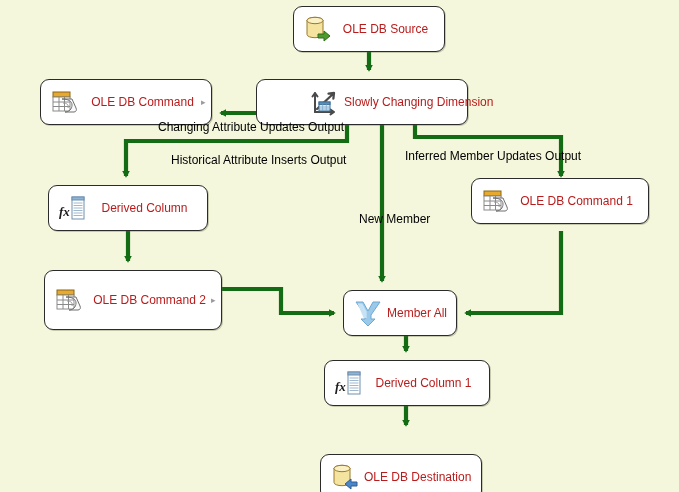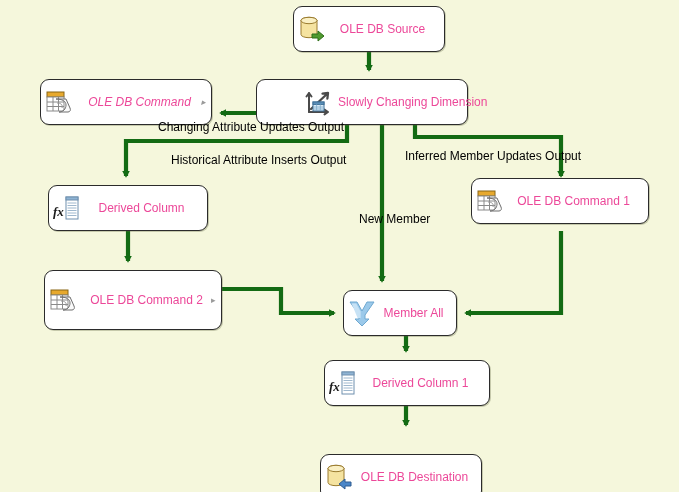--- a/index.html
+++ b/index.html
@@ -34,28 +34,28 @@
     border-radius: 9px;
     display: flex;
     align-items: center;
     box-shadow: 1px 1px 0 rgba(90,95,60,0.30);
     z-index: 5;
   }
   .node .ico {
     flex: 0 0 auto;
     width: 30px;
     height: 30px;
-    margin-left: 3px;
+    margin-left: 9px;
     margin-right: 4px;
     position: relative;
   }
   .node .lbl {
     flex: 1 1 auto;
     font-size: 12px;
-    color: #ec4899;
+    color: #b91c1c;
     text-align: center;
     padding-right: 10px;
     white-space: nowrap;
     line-height: 14px;
   }
   .node .chev {
     position: absolute;
     right: 5px;
     top: 50%;
     margin-top: -4px;
@@ -115,21 +115,21 @@
       <svg width="30" height="30" viewBox="0 0 30 30">
         <ellipse cx="12" cy="6.5" rx="8" ry="3.2" fill="#F2DB8C" stroke="#9A7B2E" stroke-width="1"></ellipse>
         <path d="M4,6.5 L4,20.5 A8,3.2 0 0 0 20,20.5 L20,6.5" fill="#F5E3A0" stroke="#9A7B2E" stroke-width="1"></path>
         <ellipse cx="12" cy="6.5" rx="8" ry="3.2" fill="#FAF0C4" stroke="#9A7B2E" stroke-width="1"></ellipse>
         <path d="M15,20 L21,20 L21,17 L27,22 L21,27 L21,24 L15,24 z" fill="#4F9A2F" stroke="#2F6E19" stroke-width="1" stroke-linejoin="round"></path>
       </svg>
     </span>
     <span class="lbl">OLE DB Source</span>
   </div>
 
-  <div class="node" style="left: 40px; top: 79px; width: 172px; height: 46px; font-style: italic;">
+  <div class="node" style="left: 40px; top: 79px; width: 172px; height: 46px;">
     <span class="ico">
       <svg width="30" height="30" viewBox="0 0 30 30">
         <rect x="3" y="5" width="17" height="5" fill="#E7A92E" stroke="#8A6615" stroke-width="1"></rect>
         <rect x="3" y="10" width="17" height="14" fill="#FFFFFF" stroke="#8A8A8A" stroke-width="1"></rect>
         <path d="M3,15 H20 M3,19.5 H20 M9,10 V24 M14.5,10 V24" stroke="#8A8A8A" stroke-width="1" fill="none"></path>
         <path d="M12,12 C18,12 22,14 22,18 C22,22 19,25 15,25 L24,25 C26,25 27,23 26,21 L22,12 z" fill="#FAFAFA" stroke="#6E6E6E" stroke-width="1" stroke-linejoin="round"></path>
         <path d="M13,16 C17,16 19,18 18,21" stroke="#9A9A9A" stroke-width="1" fill="none"></path>
       </svg>
     </span>
     <span class="lbl">OLE DB Command</span>

